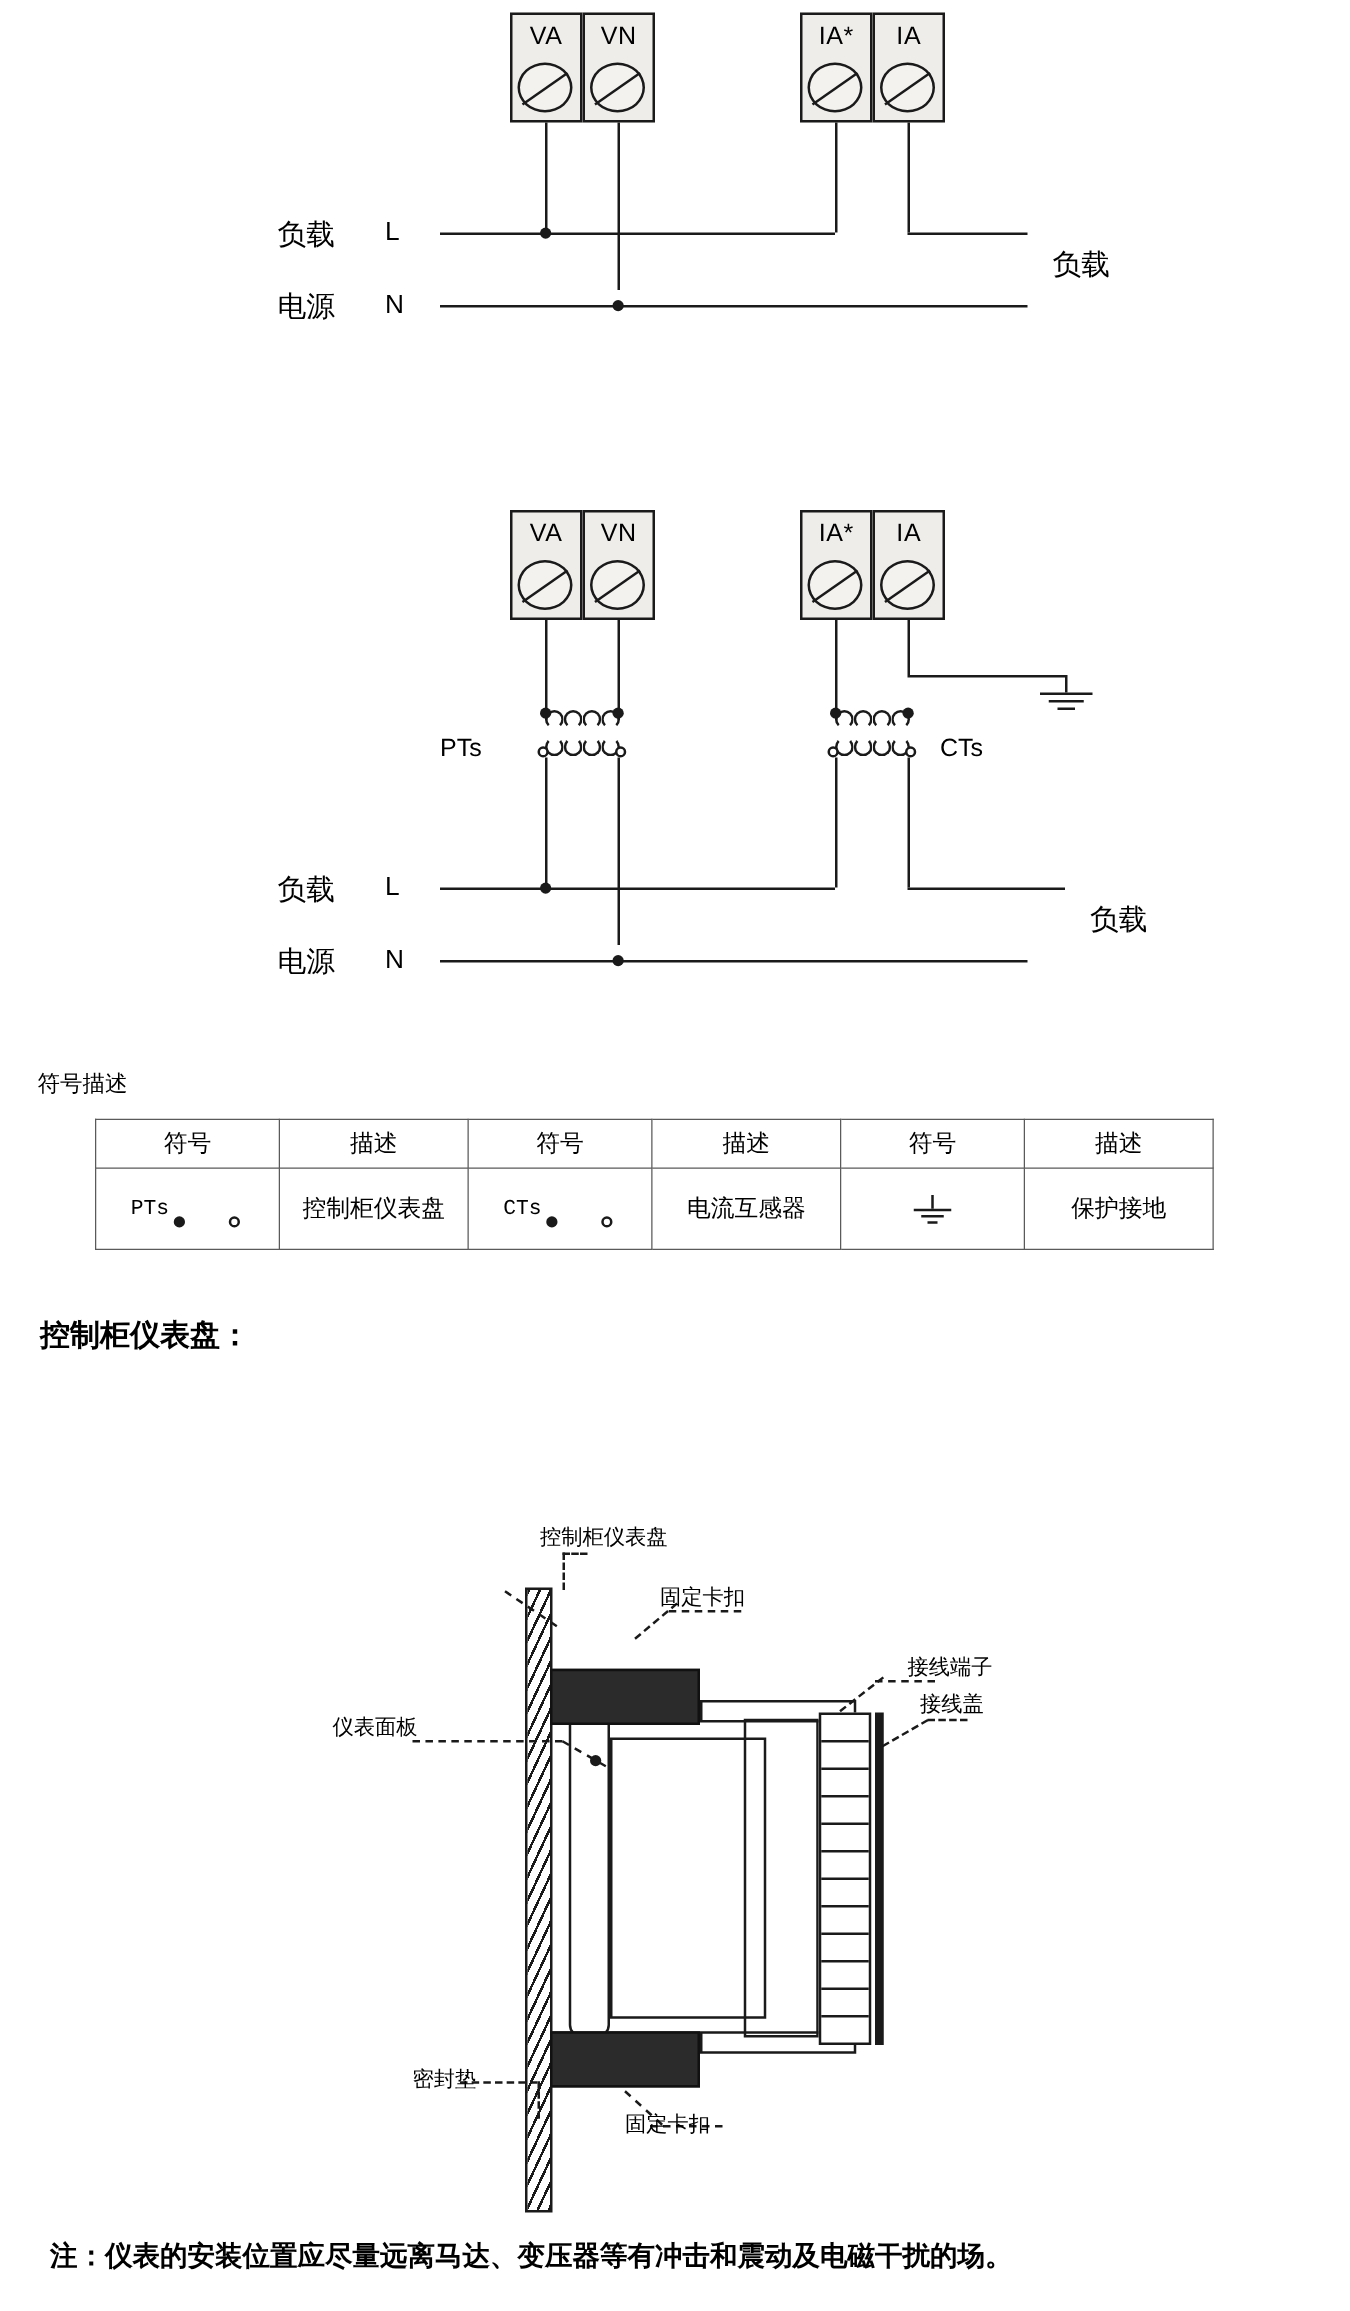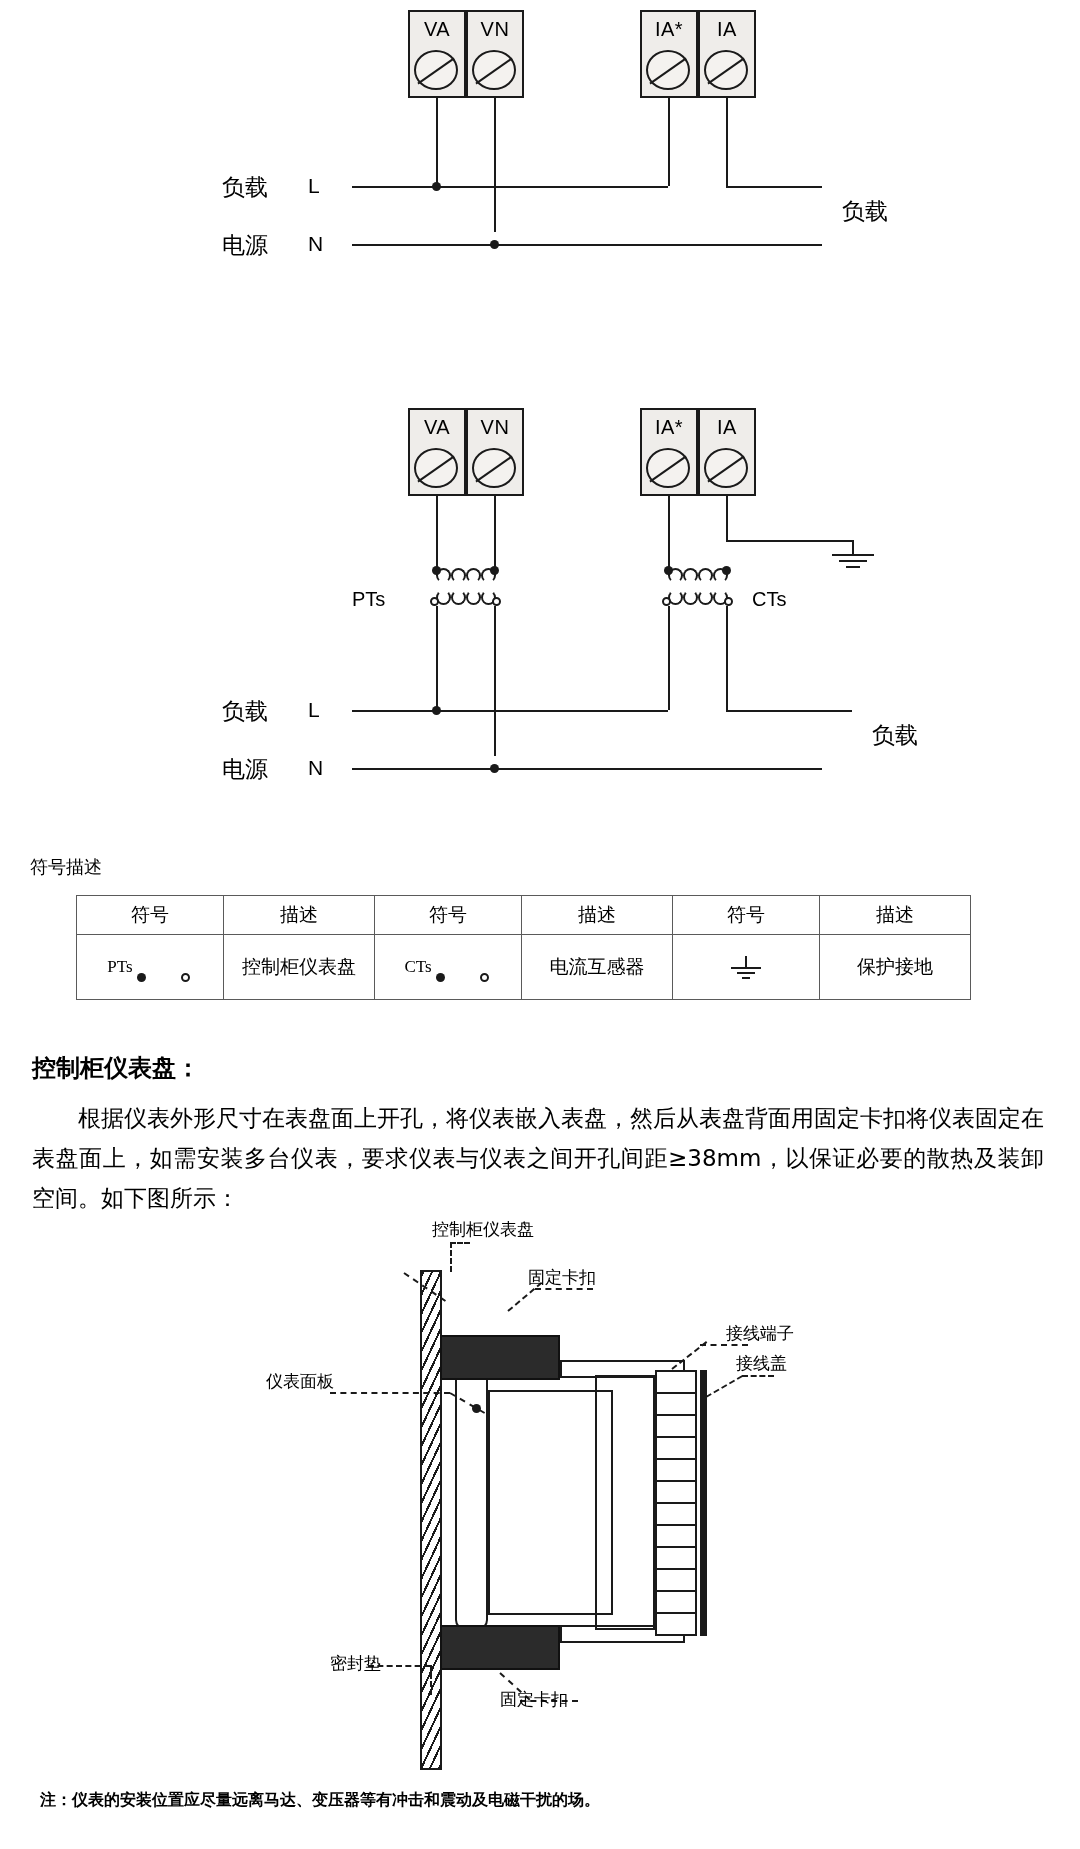--- a/index.html
+++ b/index.html
@@ -47,37 +47,37 @@
   }
   .circle-sm{position:absolute;width:9px;height:9px;border:2px solid #1a1a1a;border-radius:50%;box-sizing:border-box;background:#fff;}
 
   
   .gnd span{position:absolute;background:#1a1a1a;height:2px;}
 
   
   .sym-caption{position:absolute;font-size:18px;font-family:"DejaVu Sans",sans-serif;}
   table.symtab{
     position:absolute;border-collapse:collapse;
-    font-family:Liberation Serif, serif;font-size:19px;
+    font-family:Liberation Mono, monospace;font-size:19px;
   }
   table.symtab td{
     border:1px solid #5a5a5a;text-align:center;vertical-align:middle;
     padding:0;height:38px;
   }
   table.symtab td.sym{width:146px;}
   table.symtab td.desc{width:150px;}
   .cellwrap{position:relative;height:100%;display:flex;align-items:center;justify-content:center;}
 
   
   .sec-title{position:absolute;font-size:24px;font-weight:bold;font-family:"DejaVu Sans",sans-serif;}
   .para{
     position:absolute;font-size:23px;line-height:40px;font-family:"DejaVu Sans",sans-serif;
     text-align:justify;
   }
-  .note{position:absolute;font-size:16px;font-weight:bold;font-family:"DejaVu Sans",sans-serif;}
+  .note{position:absolute;font-size:22px;font-weight:bold;font-family:"DejaVu Sans",sans-serif;}
 
   
   .callout{position:absolute;font-size:17px;font-family:"DejaVu Sans",sans-serif;white-space:nowrap;}
   .dash{position:absolute;border-top:2px dashed #1a1a1a;}
   .dashv{position:absolute;border-left:2px dashed #1a1a1a;}
   .solid{position:absolute;background:#1a1a1a;}
   .box-line{position:absolute;border:2px solid #1a1a1a;box-sizing:border-box;}
   .darkblk{position:absolute;background:#2b2b2b;border:2px solid #111;box-sizing:border-box;}
   .hatch{
     position:absolute;border:2px solid #1a1a1a;box-sizing:border-box;
@@ -265,21 +265,20 @@
             <span style="left:13px;top:22px;width:8px;"></span>
           </span>
         </div>
       </td>
       <td class="desc">保护接地</td>
     </tr>
   </tbody>
     </table>
 
   <div class="sec-title" style="left:32px;top:1052px;">控制柜仪表盘：</div>
-  <div class="para" style="left:32px;top:1098px;width:1012px;text-indent:46px;">根据仪表外形尺寸在表盘面上开孔，将仪表嵌入表盘，然后从表盘背面用固定卡扣将仪表固定在表盘面上，如需安装多台仪表，要求仪表与仪表之间开孔间距≥38mm，以保证必要的散热及装卸空间。如下图所示：</div>
 
   <div>
 
     <div class="hatch" style="left:420px;top:1270px;width:22px;height:500px;"></div>
 
     <div class="box-line" style="left:455px;top:1370px;width:33px;height:260px;border-radius:10px;"></div>
     <div class="box-line" style="left:488px;top:1390px;width:125px;height:225px;"></div>
     <div class="box-line" style="left:595px;top:1375px;width:60px;height:255px;"></div>
 
     <div class="darkblk" style="left:440px;top:1335px;width:120px;height:45px;"></div>

